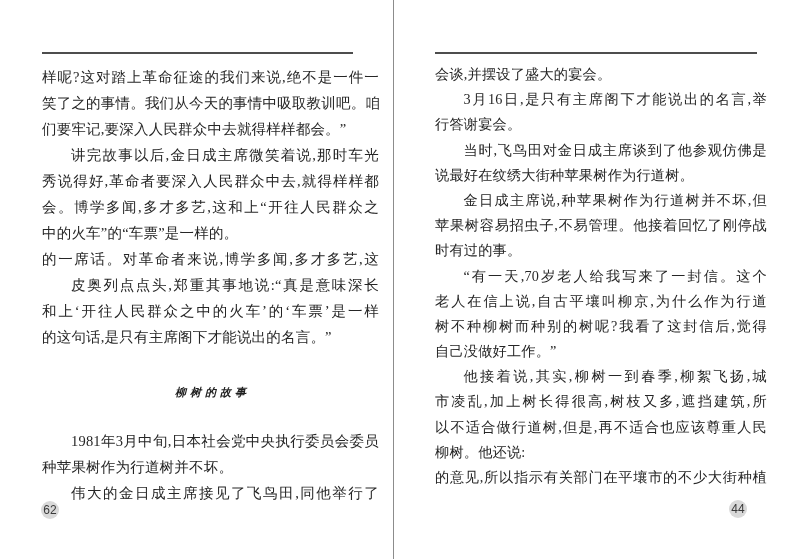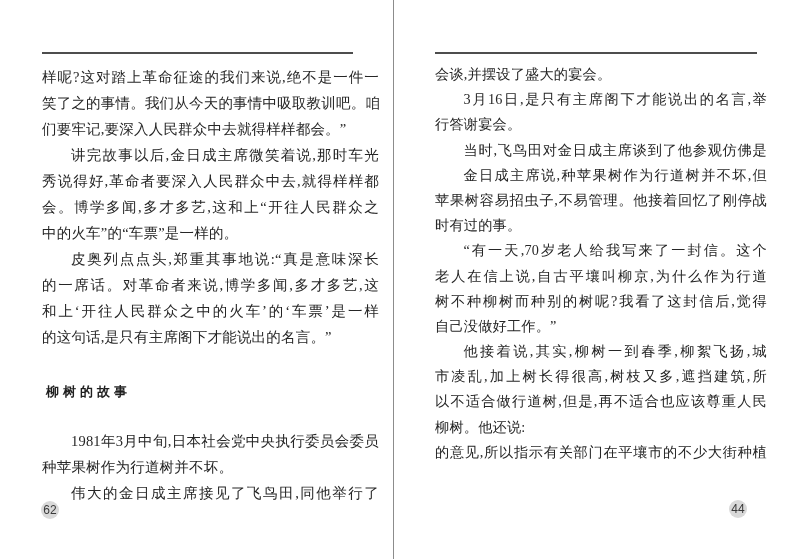--- a/index.html
+++ b/index.html
@@ -34,24 +34,25 @@
     height: 26px; line-height: 26px; font-size: 14.5px;
     text-align: justify; text-align-last: justify;
     text-justify: inter-character;
     letter-spacing: 0.2px;
   }
   .page-right .line { height: 25.2px; line-height: 25.2px; font-size: 14.2px; }
   .line.end { text-align-last: left; }
   .line.indent { text-indent: 2em; }
 
   .heading {
-    font-size: 13px; font-weight: 700; 
+    font-size: 11px; font-weight: 700; text-align: center;
     letter-spacing: 4px; text-indent: 4px;
     line-height: 26px; margin: 29px 0 23px 0;
     color: #1f1f1f;
+    font-style: italic;
   }
 
   .pagenum {
     position: absolute; width: 18px; height: 18px; border-radius: 50%;
     background: #d9d9d9;
     display: flex; align-items: center; justify-content: center;
     font-family: "Liberation Sans", "DejaVu Sans", sans-serif;
     font-size: 12px; color: #3a3a3a;
   }
   .page-left  .pagenum { left: -1px;  top: 501px; }
@@ -65,22 +66,22 @@
   <div class="page page-left">
     <div class="top-rule"></div>
     <div class="text-col" id="left-col">
         <div class="line full">样呢?这对踏上革命征途的我们来说,绝不是一件一</div>
         <div class="line full">笑了之的事情。我们从今天的事情中吸取教训吧。咱</div>
         <div class="line end">们要牢记,要深入人民群众中去就得样样都会。”</div>
         <div class="line indent full">讲完故事以后,金日成主席微笑着说,那时车光</div>
         <div class="line full">秀说得好,革命者要深入人民群众中去,就得样样都</div>
         <div class="line full">会。博学多闻,多才多艺,这和上“开往人民群众之</div>
         <div class="line end">中的火车”的“车票”是一样的。</div>
+        <div class="line full">的一席话。对革命者来说,博学多闻,多才多艺,这</div>
         <div class="line indent full">皮奥列点点头,郑重其事地说:“真是意味深长</div>
-        <div class="line full">的一席话。对革命者来说,博学多闻,多才多艺,这</div>
         <div class="line full">和上‘开往人民群众之中的火车’的‘车票’是一样</div>
         <div class="line end">的这句话,是只有主席阁下才能说出的名言。”</div>
         <div class="heading">柳树的故事</div>
         <div class="line indent full">1981年3月中旬,日本社会党中央执行委员会委员</div>
         <div class="line end">种苹果树作为行道树并不坏。</div>
         <div class="line indent full">伟大的金日成主席接见了飞鸟田,同他举行了</div>
       </div>
     <div class="pagenum">
       <span>62</span>
     </div>
@@ -88,20 +89,21 @@
 
   <div class="center-divider"></div>
 
   <div class="page page-right">
     <div class="top-rule"></div>
     <div class="text-col" id="right-col">
         <div class="line end">会谈,并摆设了盛大的宴会。</div>
         <div class="line indent full">3月16日,是只有主席阁下才能说出的名言,举</div>
         <div class="line end">行答谢宴会。</div>
         <div class="line indent full">当时,飞鸟田对金日成主席谈到了他参观仿佛是</div>
+        <div class="line end">说最好在纹绣大街种苹果树作为行道树。</div>
         <div class="line indent full">金日成主席说,种苹果树作为行道树并不坏,但</div>
         <div class="line full">苹果树容易招虫子,不易管理。他接着回忆了刚停战</div>
         <div class="line end">时有过的事。</div>
         <div class="line indent full">“有一天,70岁老人给我写来了一封信。这个</div>
         <div class="line full">老人在信上说,自古平壤叫柳京,为什么作为行道</div>
         <div class="line full">树不种柳树而种别的树呢?我看了这封信后,觉得</div>
         <div class="line end">自己没做好工作。”</div>
         <div class="line indent full">他接着说,其实,柳树一到春季,柳絮飞扬,城</div>
         <div class="line full">市凌乱,加上树长得很高,树枝又多,遮挡建筑,所</div>
         <div class="line full">以不适合做行道树,但是,再不适合也应该尊重人民</div>

